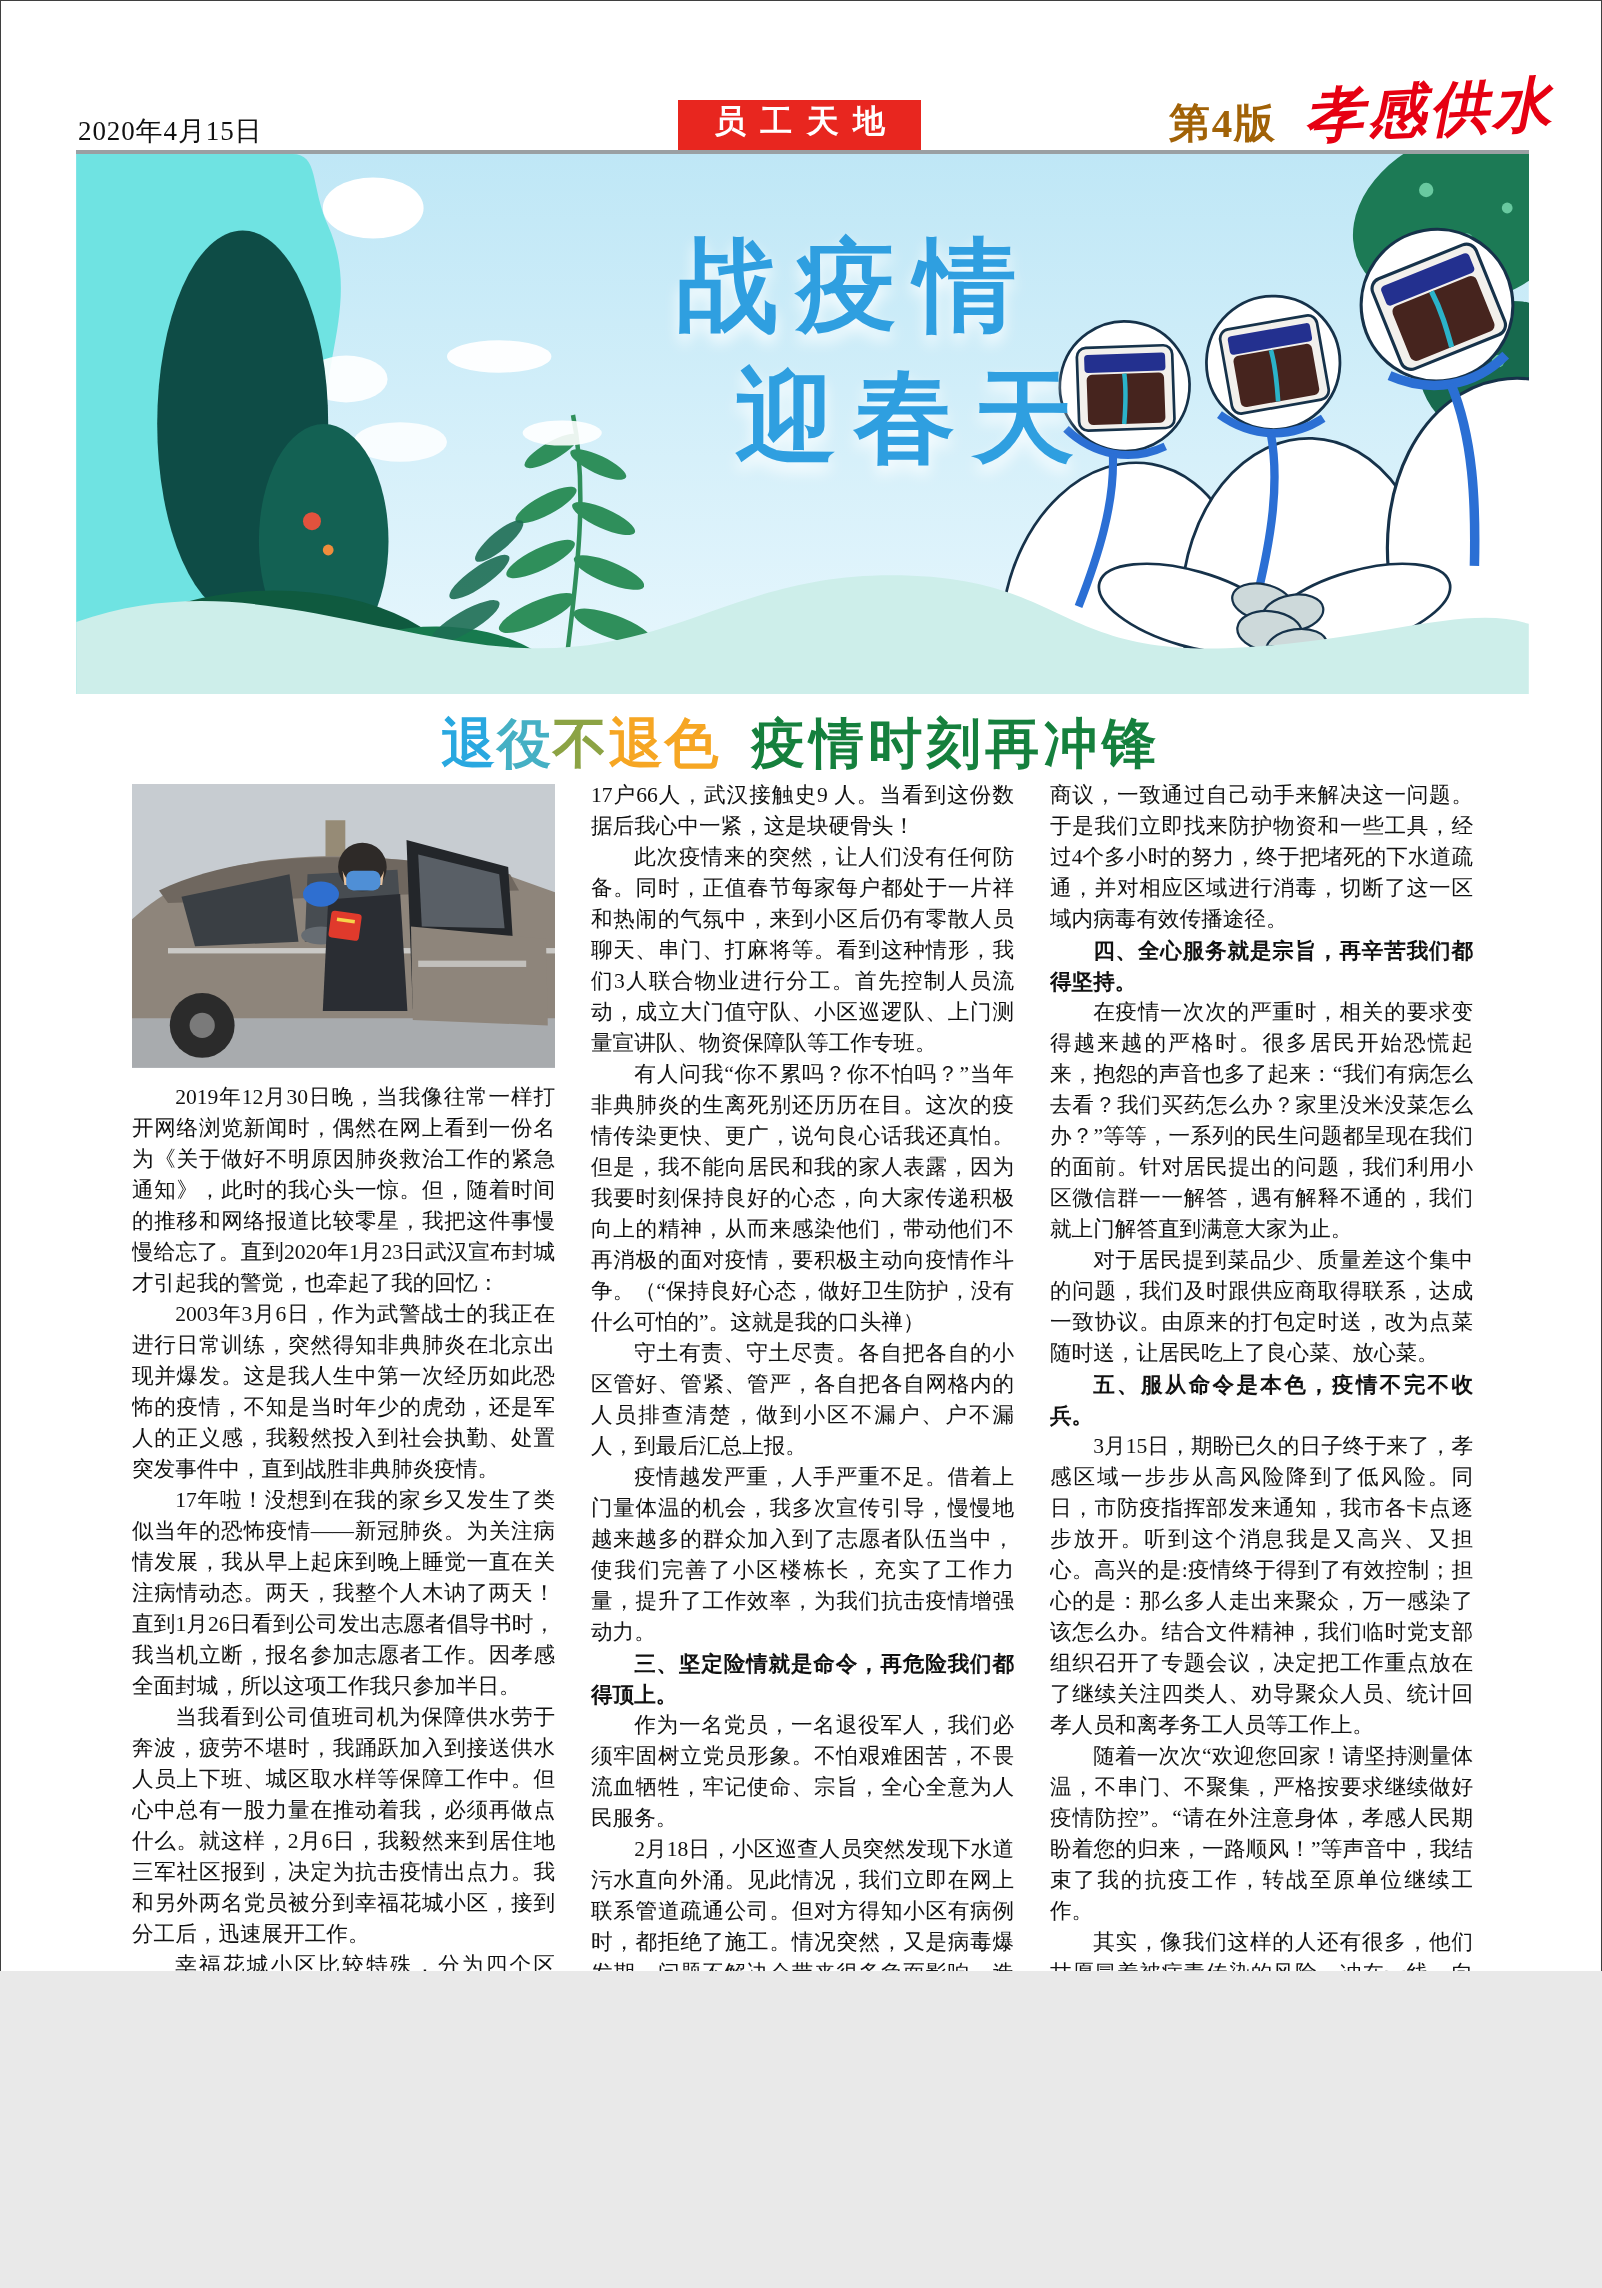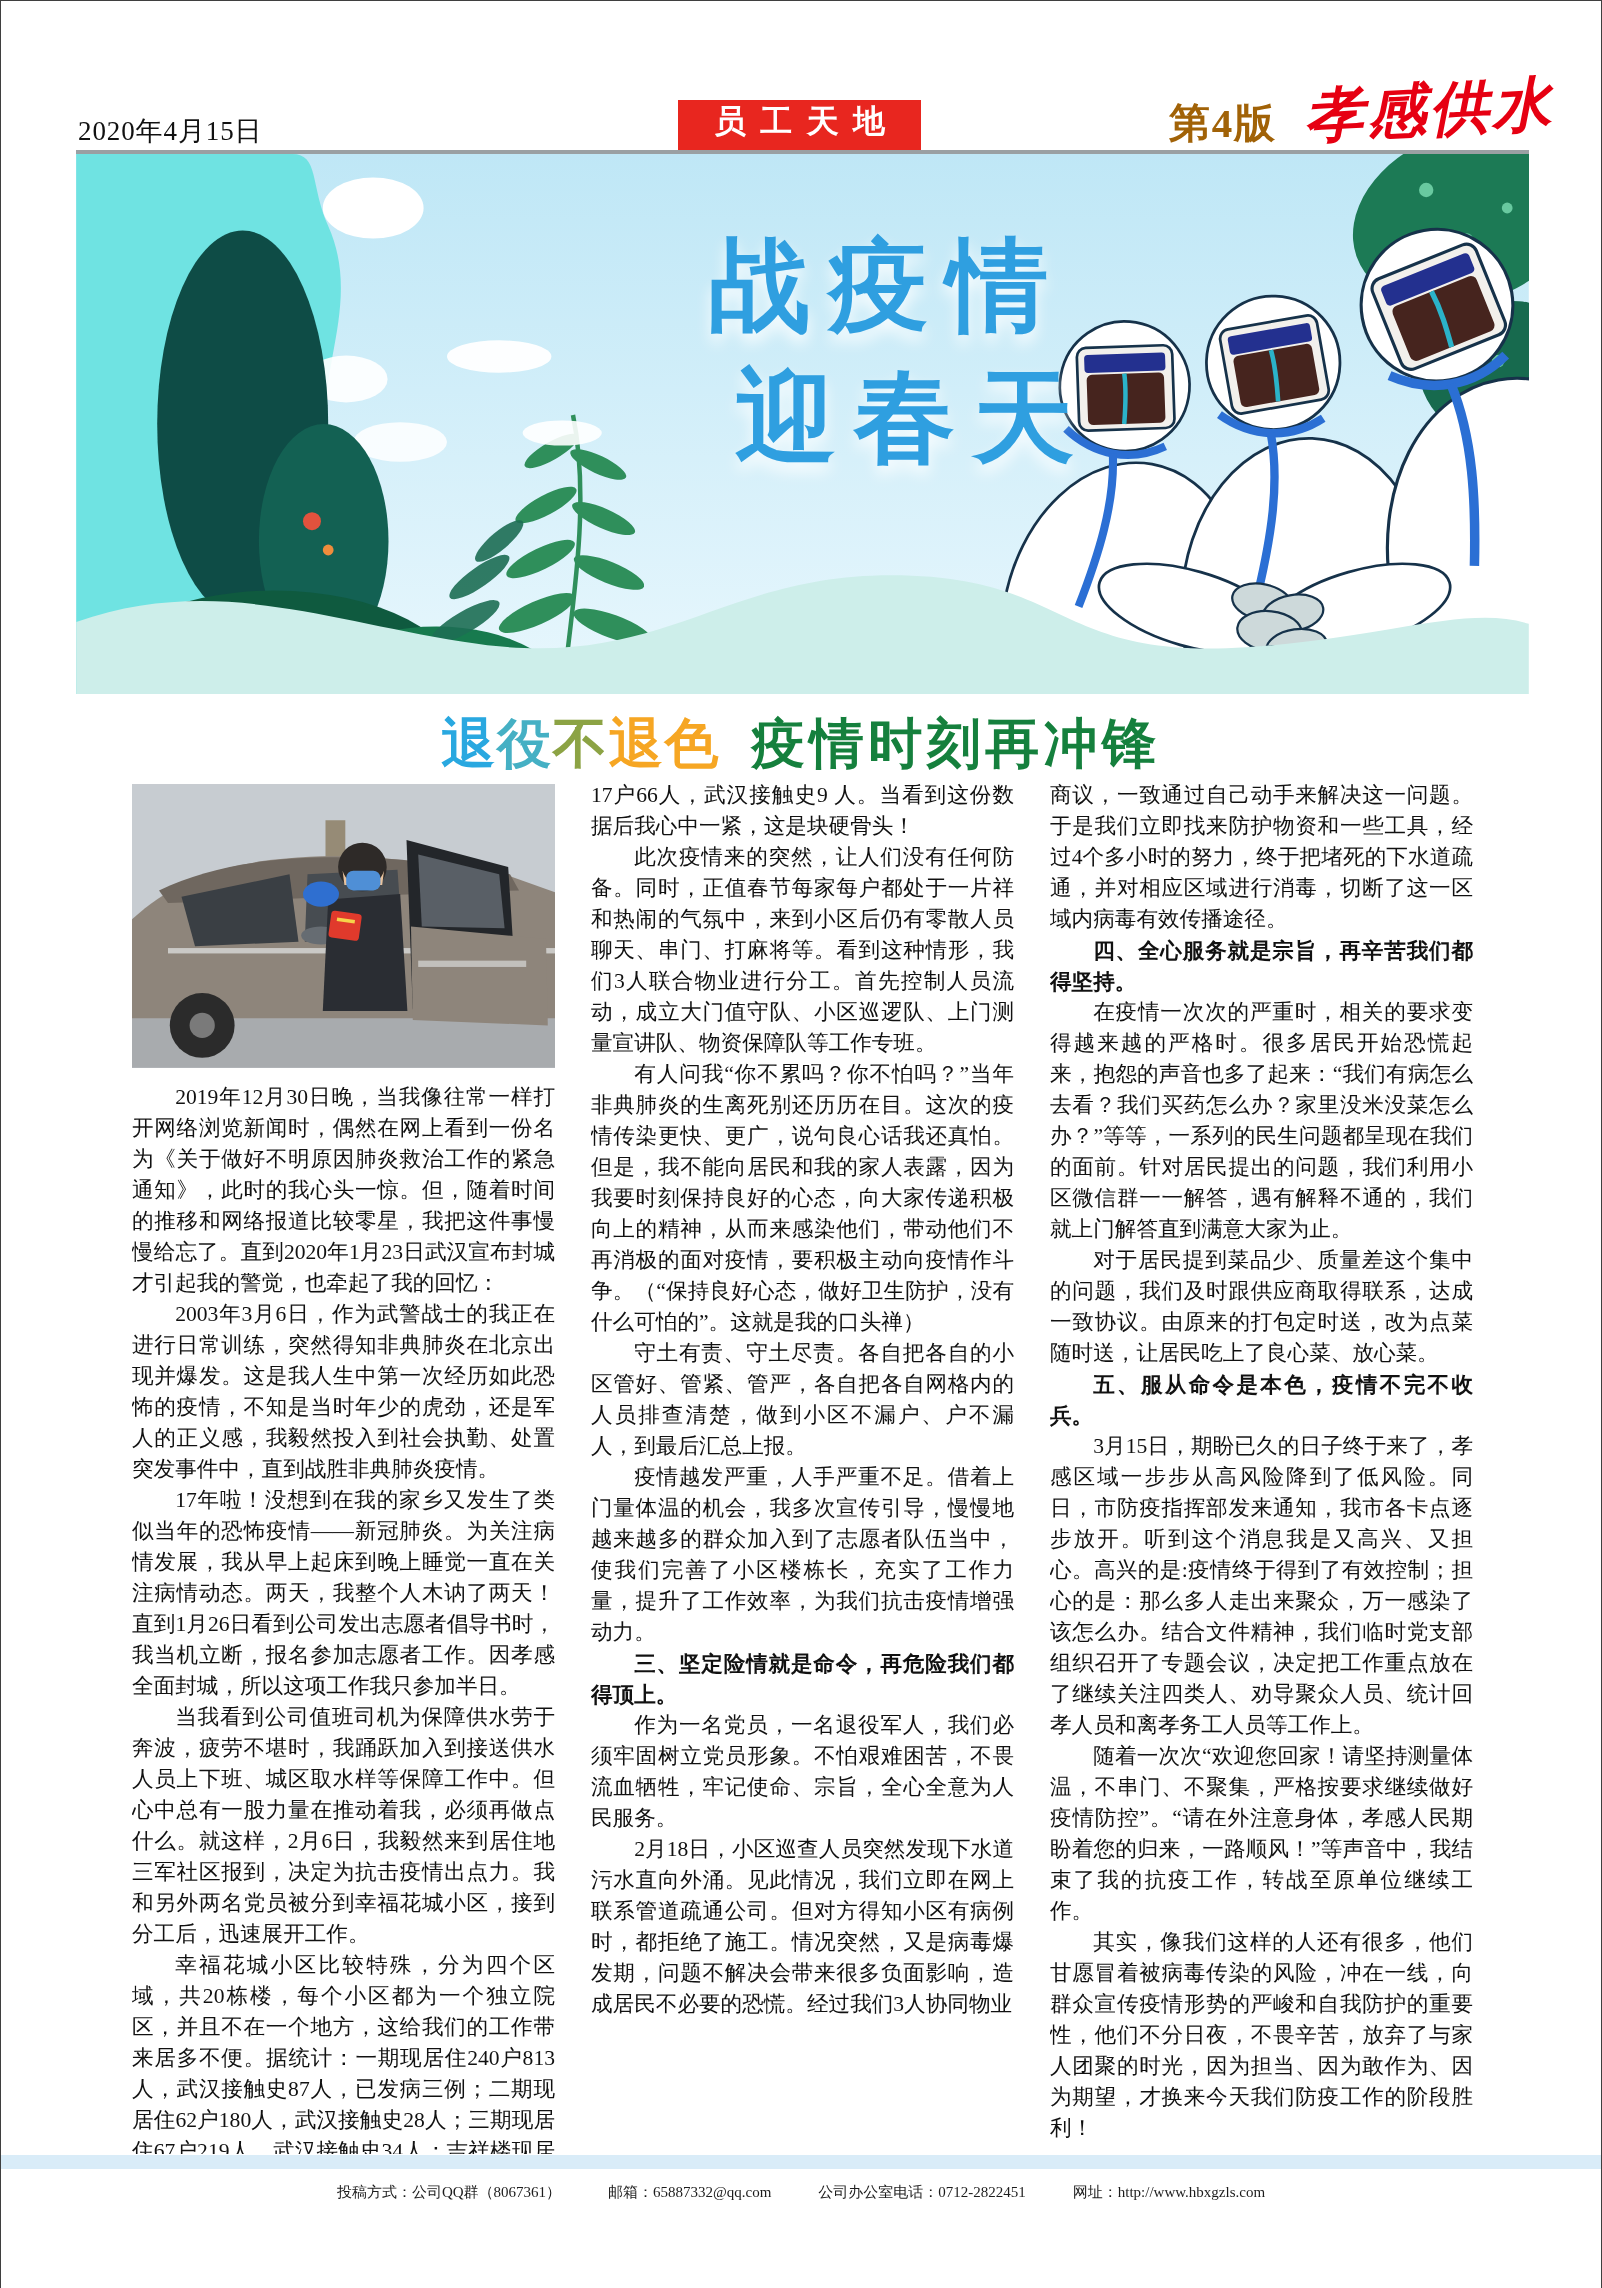--- a/index.html
+++ b/index.html
@@ -1,33 +1,33 @@
 <!DOCTYPE html>
 <html style="font-size:14.4px"><head>
 <meta charset="utf-8">
 <style>
   html,body{margin:0;padding:0;background:#e9e9e9;}
-  .page{position:relative;width:1602px;height:2288px;background:#ffffff;
+  .page{position:relative;width:1602px;height:1971px;background:#ffffff;
     border-top:1.8px solid #3f3f3f;border-left:1.8px solid #3f3f3f;border-right:1.8px solid #3f3f3f;
     box-sizing:border-box;overflow:hidden;font-family:"Liberation Serif",serif;color:#111;}
   
   .date{position:absolute;left:77px;top:112px;font-size:27px;letter-spacing:0.9px;}
   .section-box{position:absolute;left:677px;top:99px;width:243px;height:52px;background:#e8261f;
     color:#fff;display:flex;justify-content:center;font-size:32px;font-weight:bold;
     letter-spacing:14.4px;padding-left:14.4px;box-sizing:border-box;font-family:"Liberation Sans",sans-serif;}
   .edition{position:absolute;left:1168px;top:95px;font-size:41px;font-weight:bold;color:#a16207;letter-spacing:1.8px;}
   .masthead{position:absolute;left:1303px;top:70px;font-size:59px;color:#e60012;font-weight:bold;
     font-style:italic;letter-spacing:3.6px;transform:rotate(-3deg);font-family:"DejaVu Serif",serif;}
   .rule{position:absolute;left:75px;top:149px;width:1453px;height:3.6px;background:#9aa0a3;}
   
   .banner{position:absolute;left:75px;top:153px;width:1453px;height:540px;overflow:hidden;}
   .banner svg{position:absolute;left:0;top:0;}
   .slogan{position:absolute;left:601px;top:81px;font-family:"DejaVu Sans",sans-serif;font-weight:bold;
     color:#2f9fe0;line-height:1;}
-  .slogan .l1{font-size:101px;letter-spacing:18px;text-shadow:0 9px 14.4px rgba(255,255,255,.9);margin-left:32px;}
+  .slogan .l1{font-size:101px;letter-spacing:18px;text-shadow:0 9px 14.4px rgba(255,255,255,.9);}
   .slogan .l2{font-size:101px;letter-spacing:18px;margin:31px 0 0 58px;text-shadow:0 9px 14.4px rgba(255,255,255,.9);}
   
   .headline{position:absolute;left:0;top:707px;width:100%;display:flex;justify-content:center;
     align-items:baseline;gap:31px;font-family:"Liberation Sans",sans-serif;font-weight:bold;font-size:54px;}
   .headline .p1{display:flex;letter-spacing:1.8px;}
   .headline .p2{color:#15803d;letter-spacing:4.5px;}
   .c0{color:#29a8e0}.c1{color:#45b0c4}.c2{color:#8ca344}.c3{color:#f6a623}.c4{color:#f6a623}
   
   .columns{position:absolute;left:131px;top:779px;width:1341px;height:1374px;display:flex;gap:36px;
     font-size:21.6px;line-height:31px;text-align:justify;}

